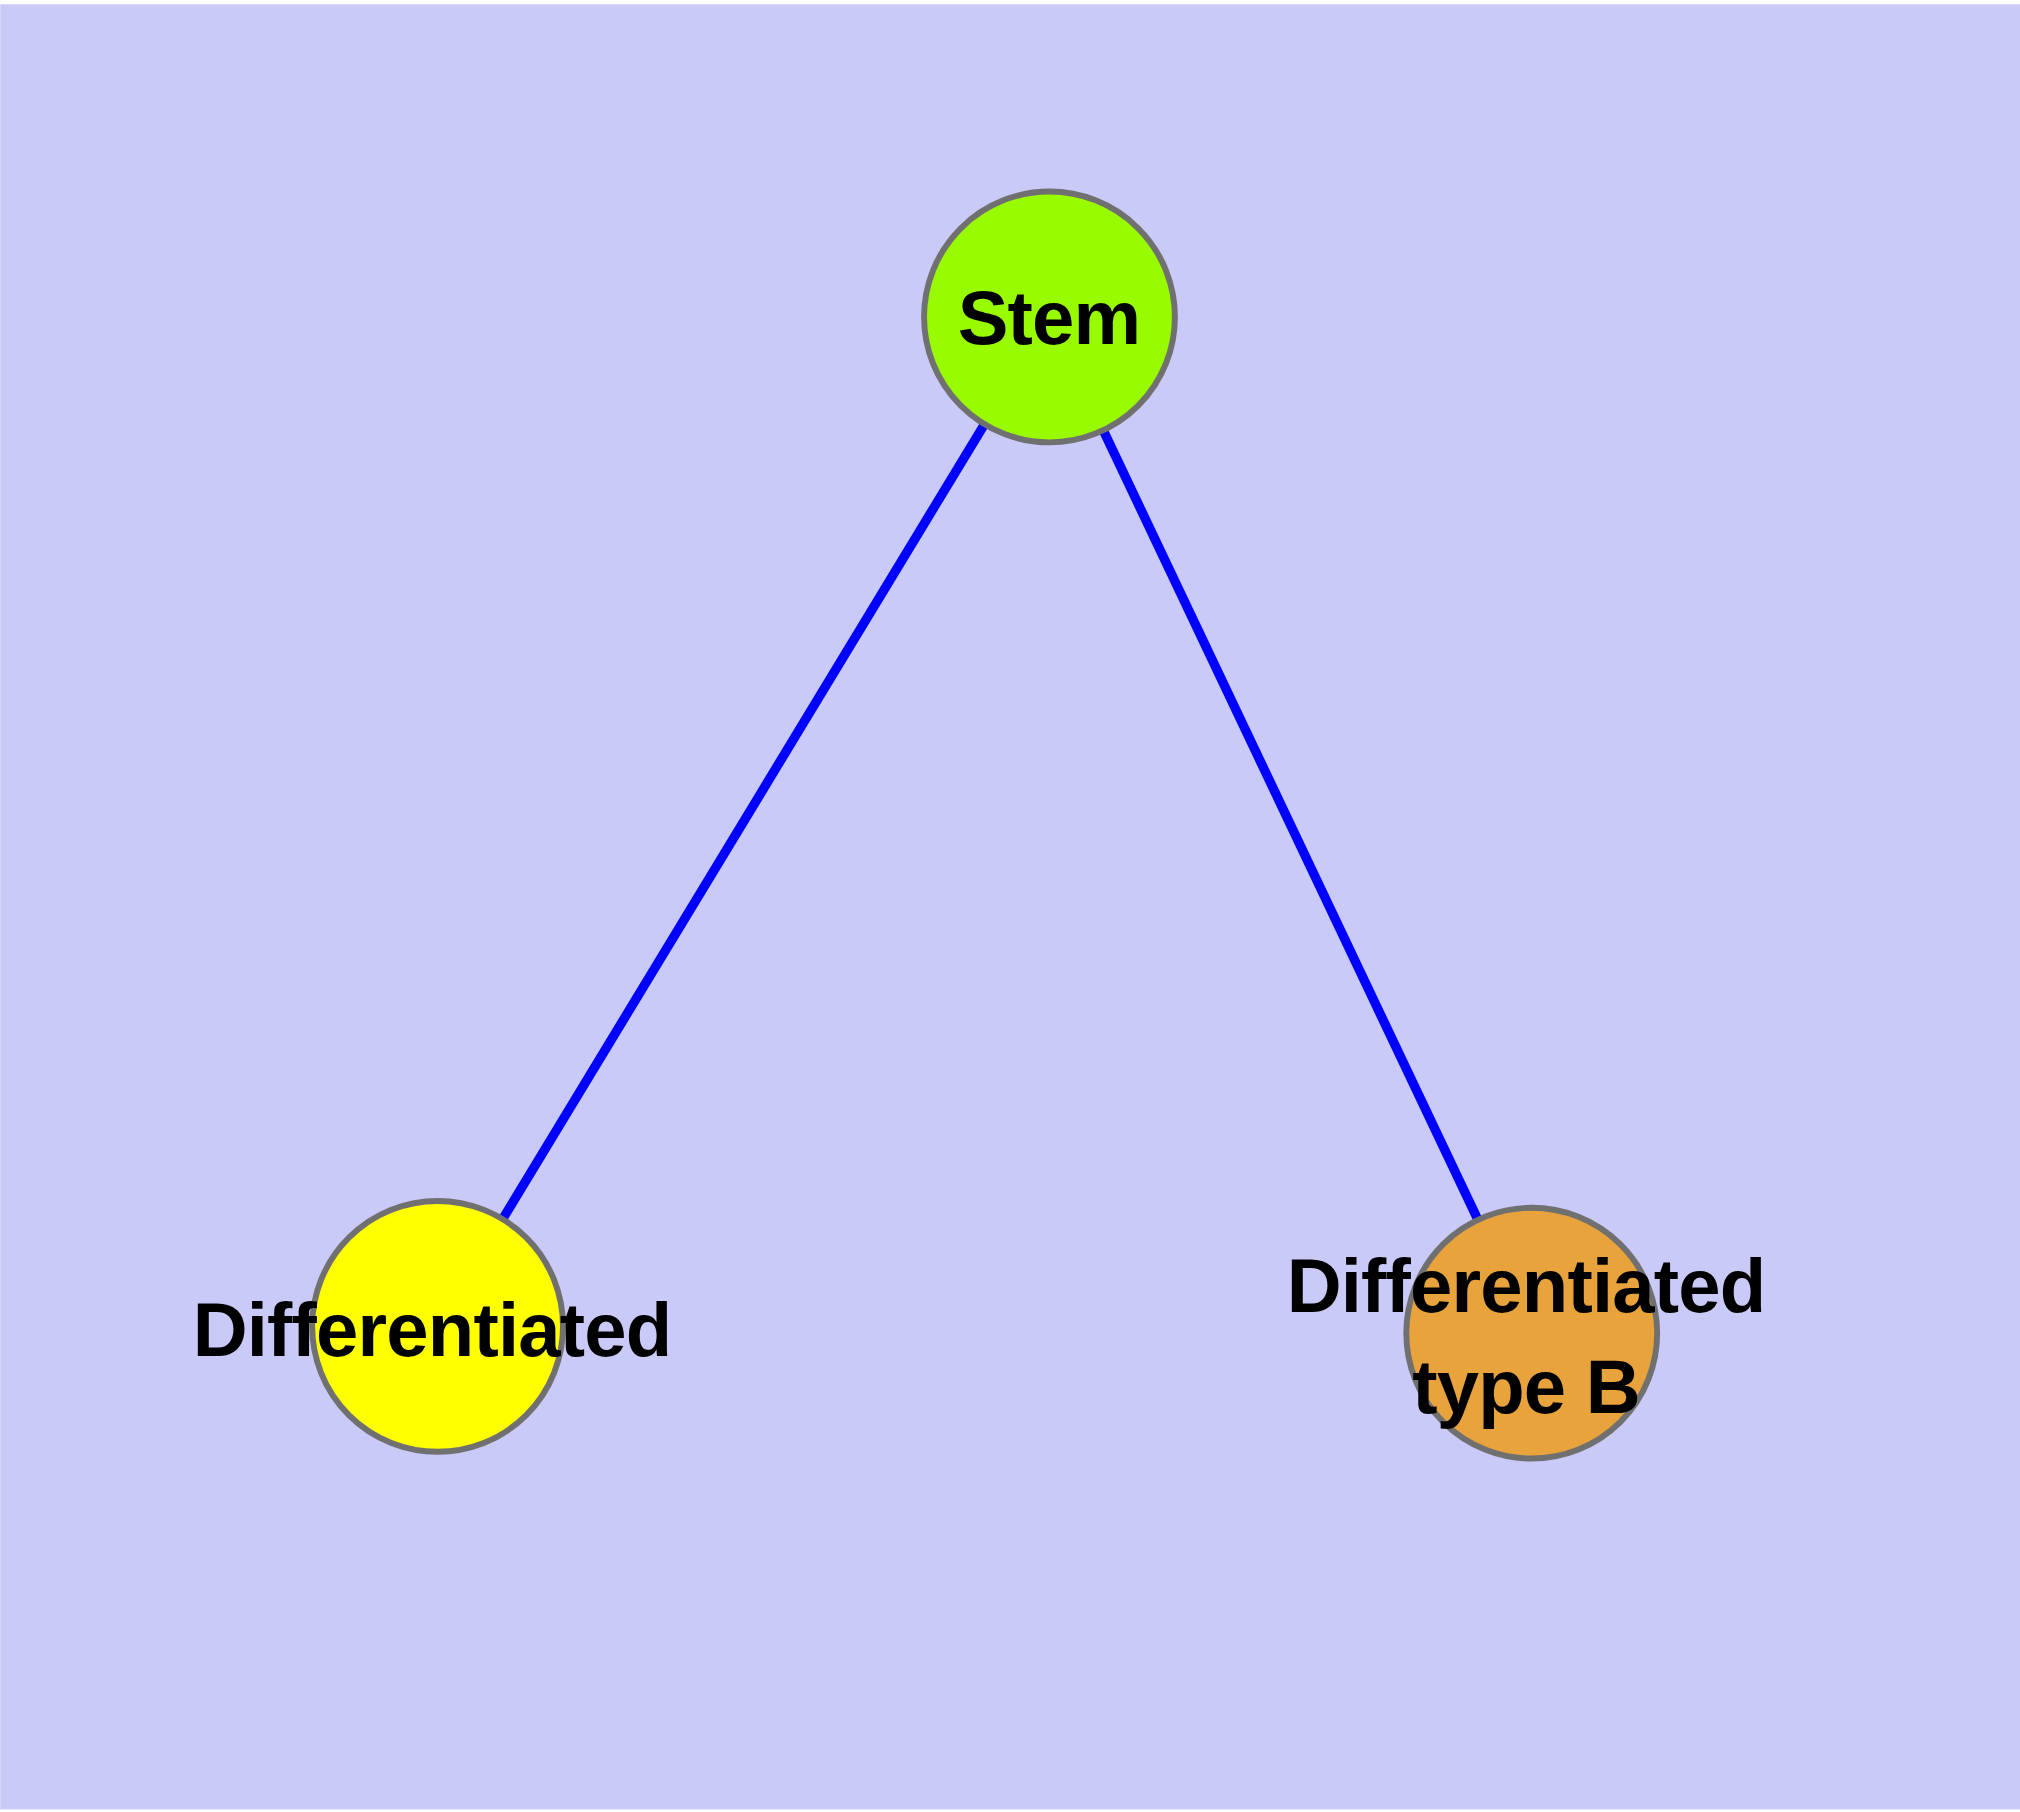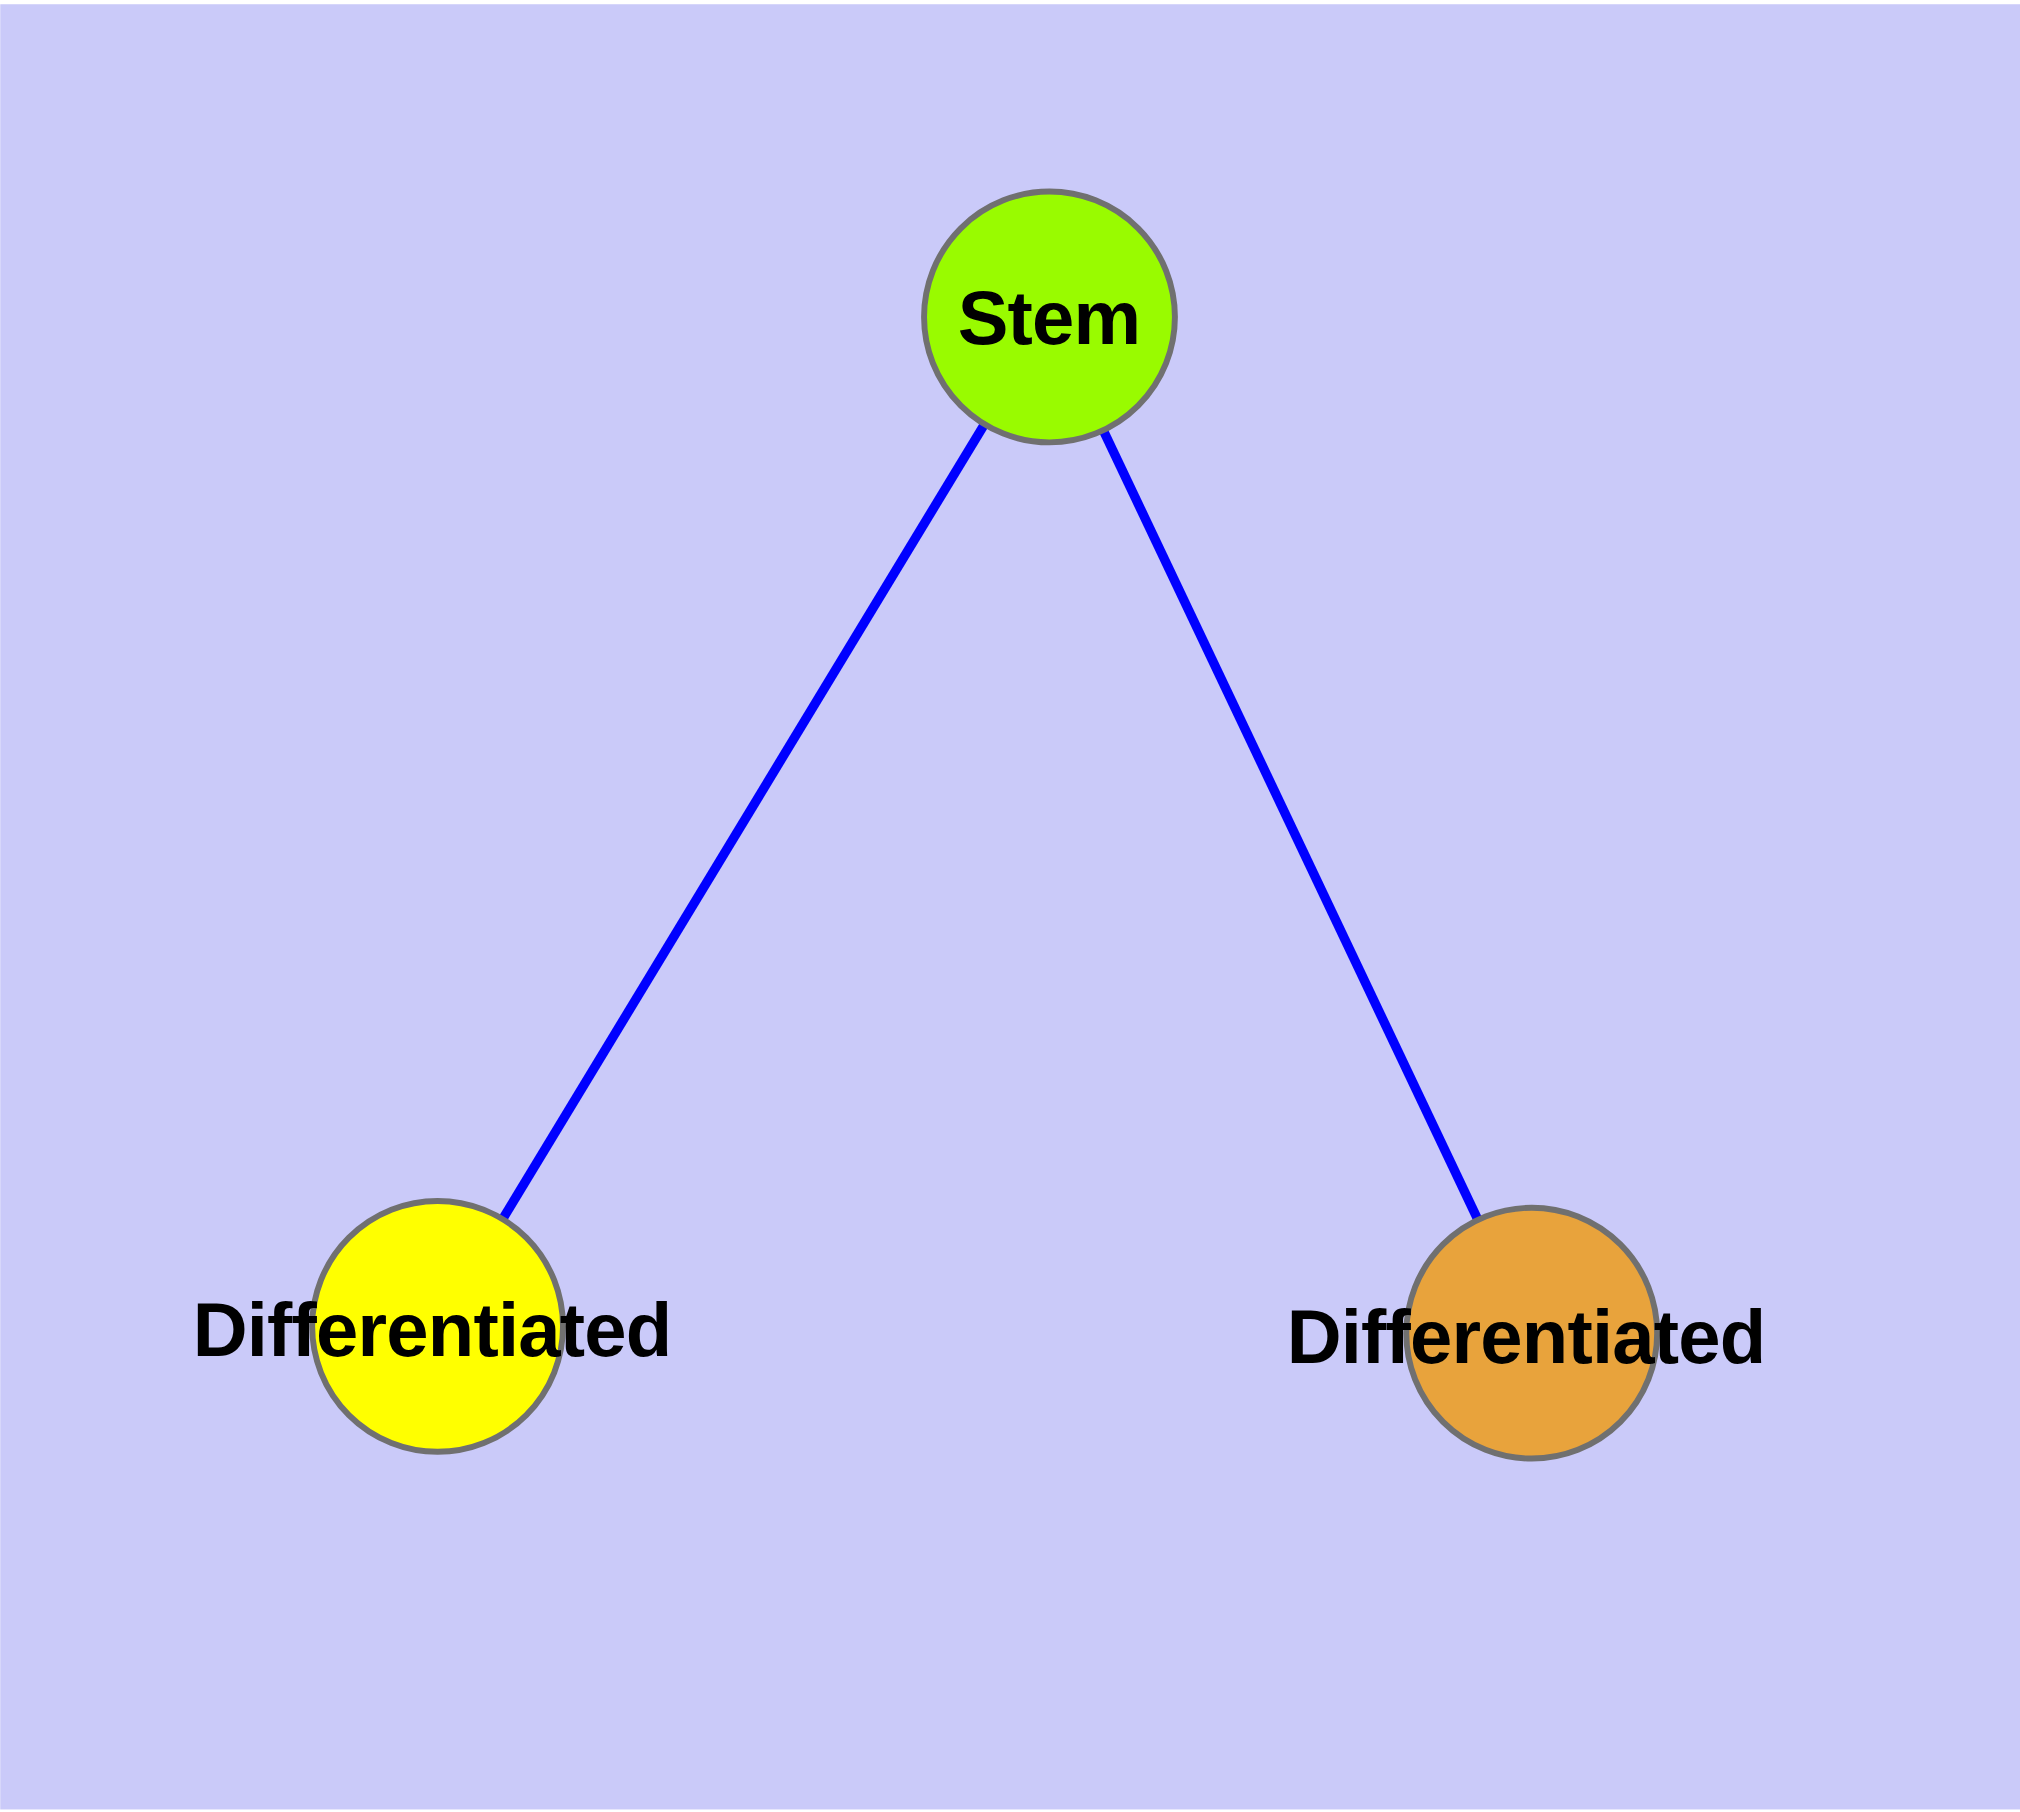--- a/index.html
+++ b/index.html
@@ -55,16 +55,17 @@
   <div class="node-label" style="left:1049px; top:317px;">
     <div>Stem</div>
   </div>
 
   <div class="node-label" style="left:432px; top:1329px;">
     <div>Differentiated</div>
   </div>
 
   <div class="node-label" style="left:1526px; top:1336px;">
     <div>Differentiated</div>
+    <div>type B</div>
   </div>
 
 </div>
 
 
 </body></html>

